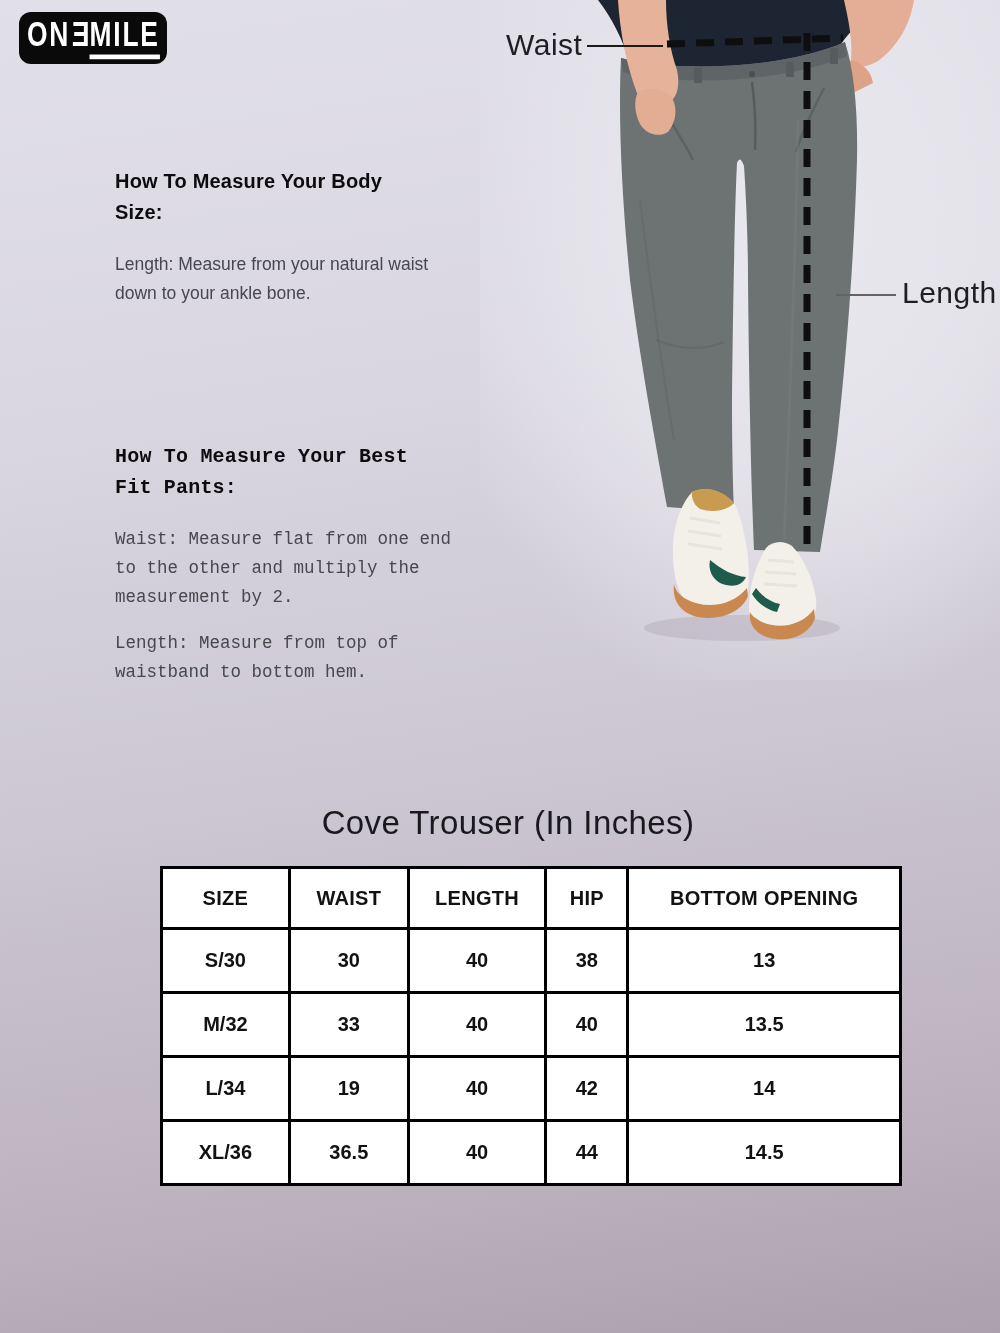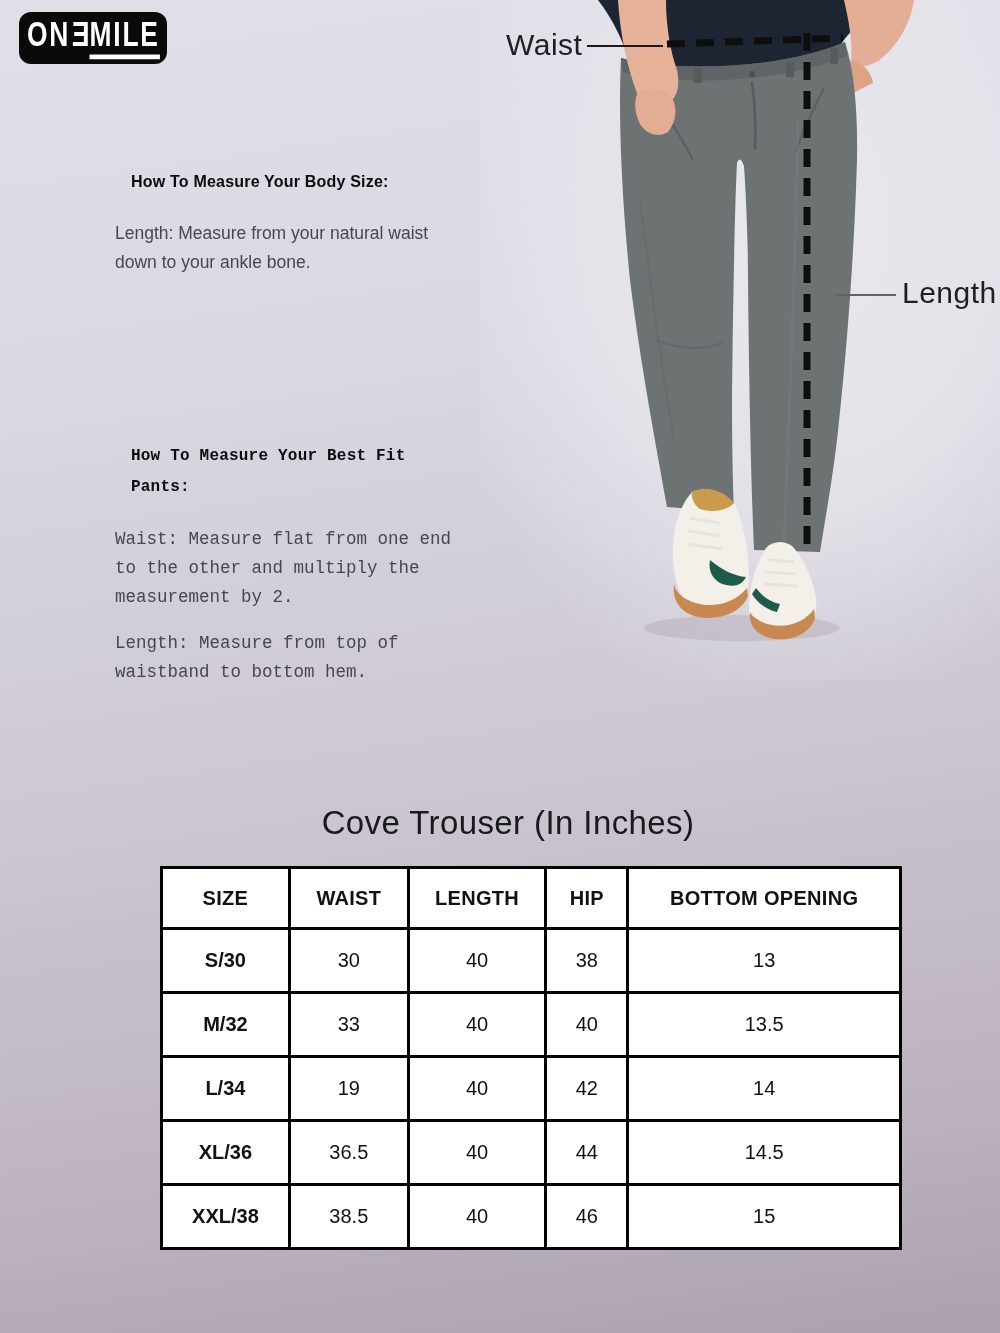--- a/index.html
+++ b/index.html
@@ -22,22 +22,22 @@
     display:inline-block;transform:scale(.88,1.18);white-space:nowrap;
   }
   .rev-e{display:inline-block;transform:scaleX(-1);}
   .logo-mile{display:inline-block;border-bottom:4px solid #fff;padding-bottom:2px;}
 
   
   .measure-block{position:absolute;left:115px;width:348px;}
   .measure-block.body{top:166px;}
   .measure-block.pants{top:441px;font-family:Liberation Mono, monospace;}
   .measure-heading{
-    margin:0 0 22px 16px;max-width:302px;
-    font-size:16px;font-weight:700;line-height:31px;letter-spacing:.2px;color:#0c0c0e;
+    margin:0 0 22px 0;max-width:302px;
+    font-size:20px;font-weight:700;line-height:31px;letter-spacing:.2px;color:#0c0c0e;
   }
   .measure-text{
     margin:0 0 17px 0;
     font-size:17.5px;font-weight:400;line-height:29px;color:#47474e;
   }
 
   
   .figure{position:absolute;left:480px;top:0;width:520px;height:700px;}
   .figure svg{position:absolute;left:0;top:0;width:100%;height:100%;}
   .anno-label{
@@ -55,21 +55,21 @@
     position:absolute;top:804px;left:8px;width:100%;
     text-align:center;font-size:33px;font-weight:400;letter-spacing:.4px;color:#19191d;
   }
   .size-table-wrap{position:absolute;left:128px;top:866px;width:742px;padding-left:32px;}
   table.size-table{width:100%;border-collapse:collapse;background:#fff;}
   .size-table th,.size-table td{
     border:3px solid #000;text-align:center;vertical-align:middle;
     font-size:20px;color:#121212;background:#fff;
   }
   .size-table th{height:56px;font-weight:700;letter-spacing:.3px;}
-  .size-table td{height:59px;font-weight:400;}
+  .size-table td{height:59px;font-weight:700;}
   .size-table td.size-col{font-weight:700;}
 
   
   .footnote{
     position:absolute;top:1245px;left:0;width:100%;
     text-align:center;font-size:24px;font-weight:700;letter-spacing:-.2px;color:#0b0b0d;
   }
 </style>
 </head>
 <body>
@@ -194,25 +194,18 @@
             <td>42</td>
             <td>14</td>
           </tr>
           <tr>
             <td class="size-col">XL/36</td>
             <td>36.5</td>
             <td>40</td>
             <td>44</td>
             <td>14.5</td>
           </tr>
-          <tr>
-            <td class="size-col">XXL/38</td>
-            <td>38.5</td>
-            <td>40</td>
-            <td>46</td>
-            <td>15</td>
-          </tr>
         </tbody>
     </table>
   </div>
 
 
 </div>
 
 </body></html>

